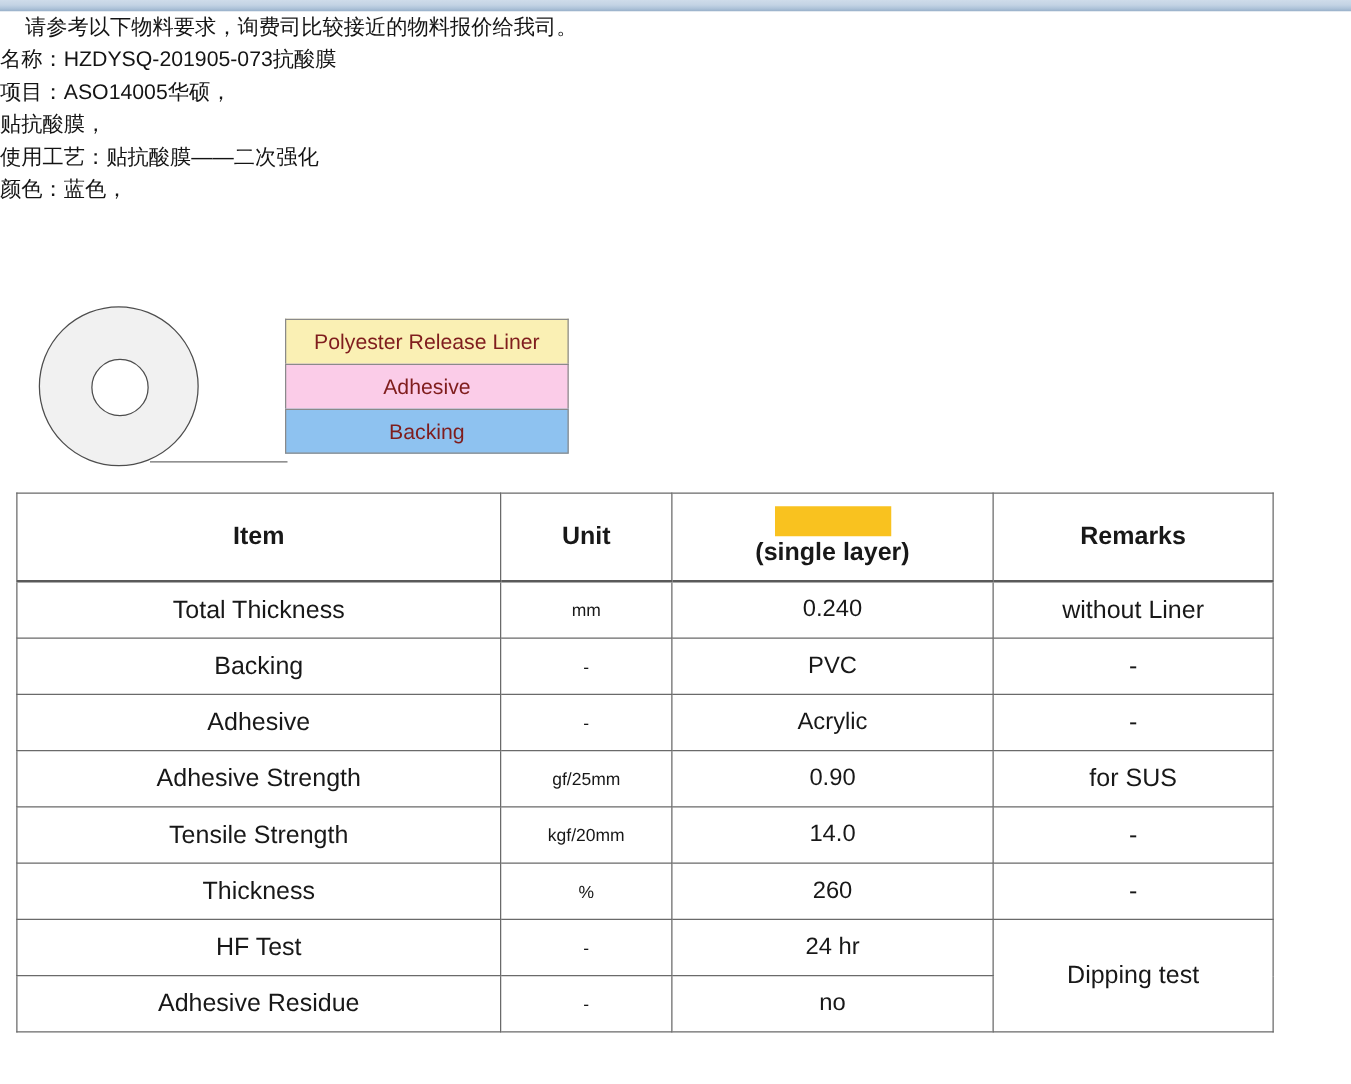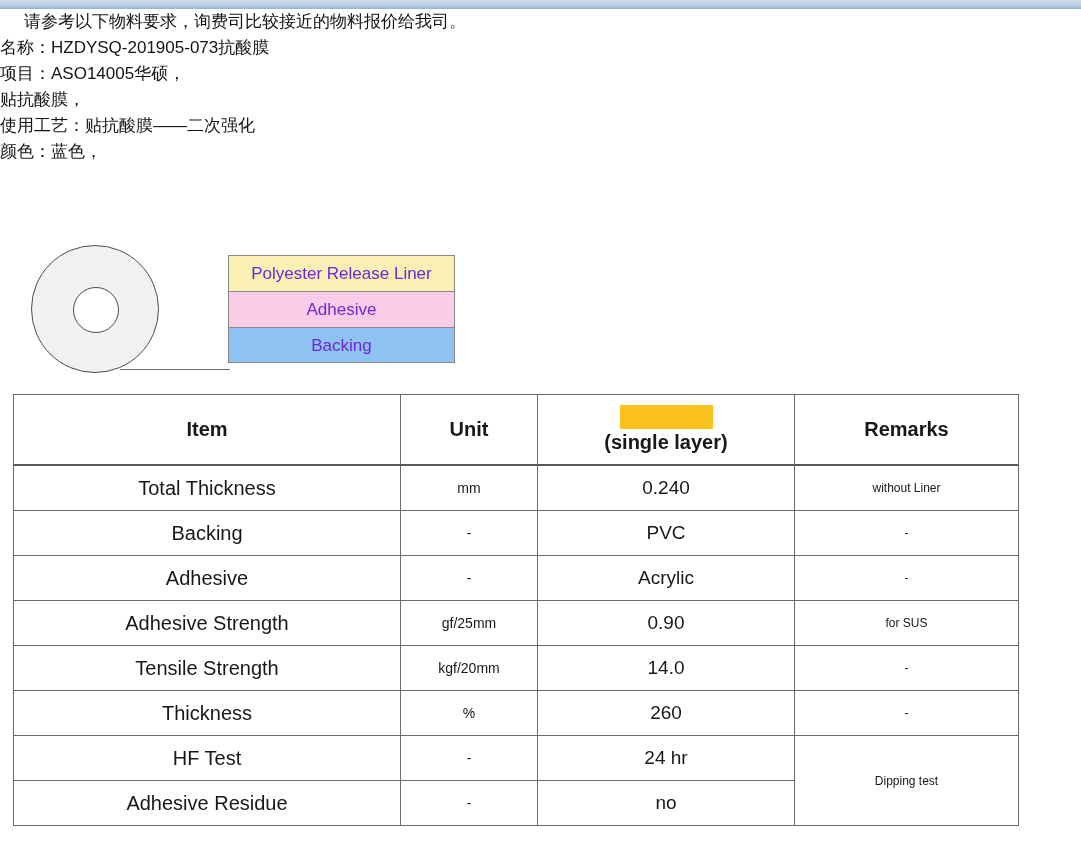--- a/index.html
+++ b/index.html
@@ -30,21 +30,21 @@
     left: 0; top: 9px;
     width: 1060px;
   }
   .spec-line {
     font-size: 17px;
     line-height: 26px;
     color: #141414;
     white-space: pre;
     padding-left: 0;
   }
-  .spec-line.indented { padding-left: 8px; margin-left: 16px; }
+  .spec-line.indented { padding-left: 20px; }
 
   
   #diagram {
     position: absolute;
     left: 0; top: 236px;
     width: 520px; height: 150px;
   }
   #roll-outer {
     position: absolute;
     left: 31px; top: 9px;
@@ -73,21 +73,21 @@
   #layer-stack {
     position: absolute;
     left: 228px; top: 19px;
     width: 227px;
   }
   .layer {
     height: 36px;
     line-height: 36px;
     text-align: center;
     font-size: 17px;
-    color: #6d28d9;
+    color: #7f1d1d;
     border: 1px solid #8a8a8a;
     border-bottom: none;
     box-sizing: border-box;
   }
   .layer:last-child { border-bottom: 1px solid #8a8a8a; }
   .layer-liner    { background: #faf0b4; }
   .layer-adhesive { background: #fbcce8; }
   .layer-backing  { background: #8ec2f0; }
 
   
@@ -114,21 +114,21 @@
   }
   #spec-table tbody td { height: 44px; }
   .col-item   { width: 387px; }
   .col-unit   { width: 137px; }
   .col-value  { width: 257px; }
   .col-remark { width: 224px; }
 
   .cell-item   { font-size: 20px; }
   .cell-unit   { font-size: 14px; }
   .cell-value  { font-size: 19px; }
-  .cell-remark { font-size: 12px; }
+  .cell-remark { font-size: 20px; }
 
   .header-value-wrap {
     display: flex;
     flex-direction: column;
     align-items: center;
     justify-content: center;
     gap: 2px;
   }
   #redaction-block {
     width: 93px;

